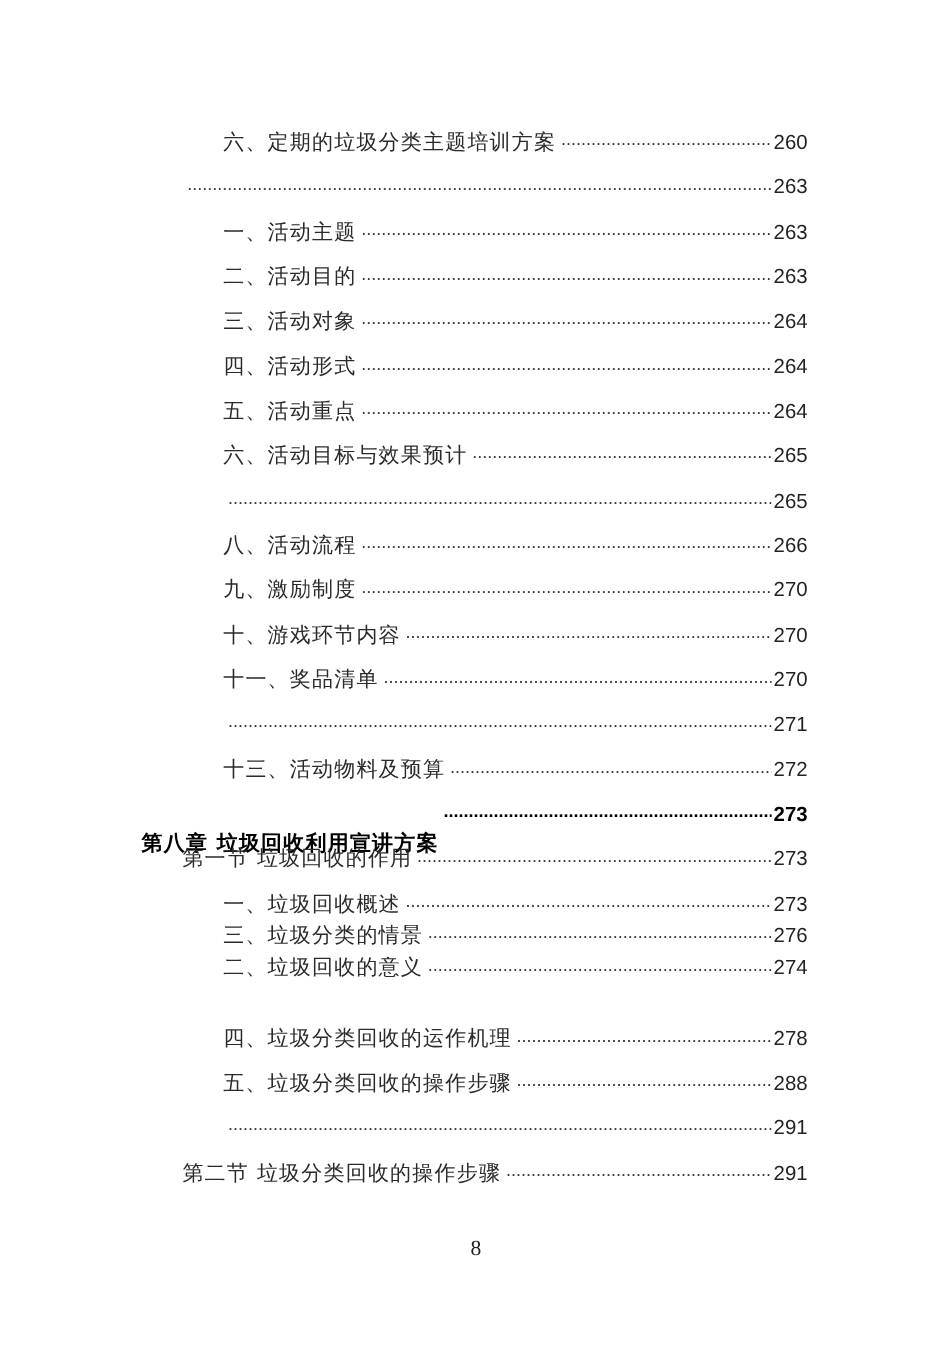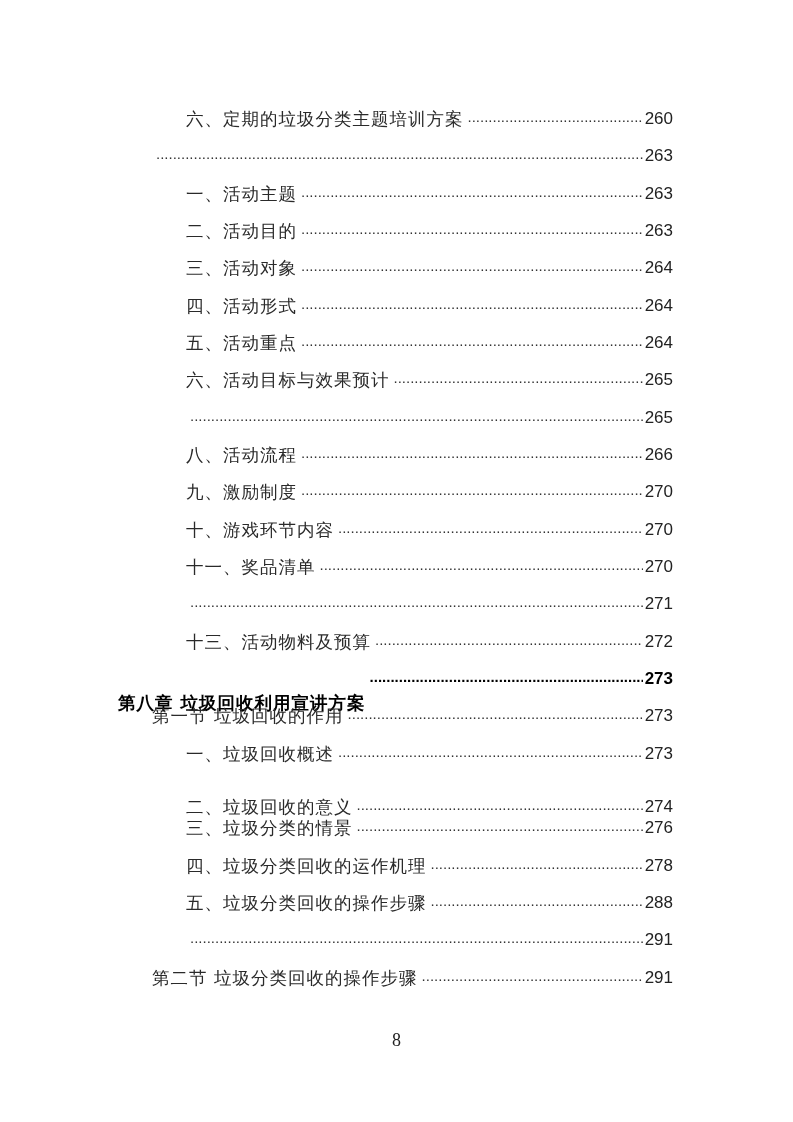--- a/index.html
+++ b/index.html
@@ -109,21 +109,21 @@
   <div class="row item" style="left:186px;top:741px">
       <span class="title">一、垃圾回收概述</span>
       <span class="leader"></span>
       <span class="page">273</span>
     </div>
   <div class="row item" style="left:186px;top:794px">
       <span class="title">二、垃圾回收的意义</span>
       <span class="leader"></span>
       <span class="page">274</span>
     </div>
-  <div class="row item" style="left:186px;top:815px">
+  <div class="row item" style="left:186px;top:767px">
       <span class="title">三、垃圾分类的情景</span>
       <span class="leader"></span>
       <span class="page">276</span>
     </div>
   <div class="row item" style="left:186px;top:853px">
       <span class="title">四、垃圾分类回收的运作机理</span>
       <span class="leader"></span>
       <span class="page">278</span>
     </div>
   <div class="row item" style="left:186px;top:890px">

